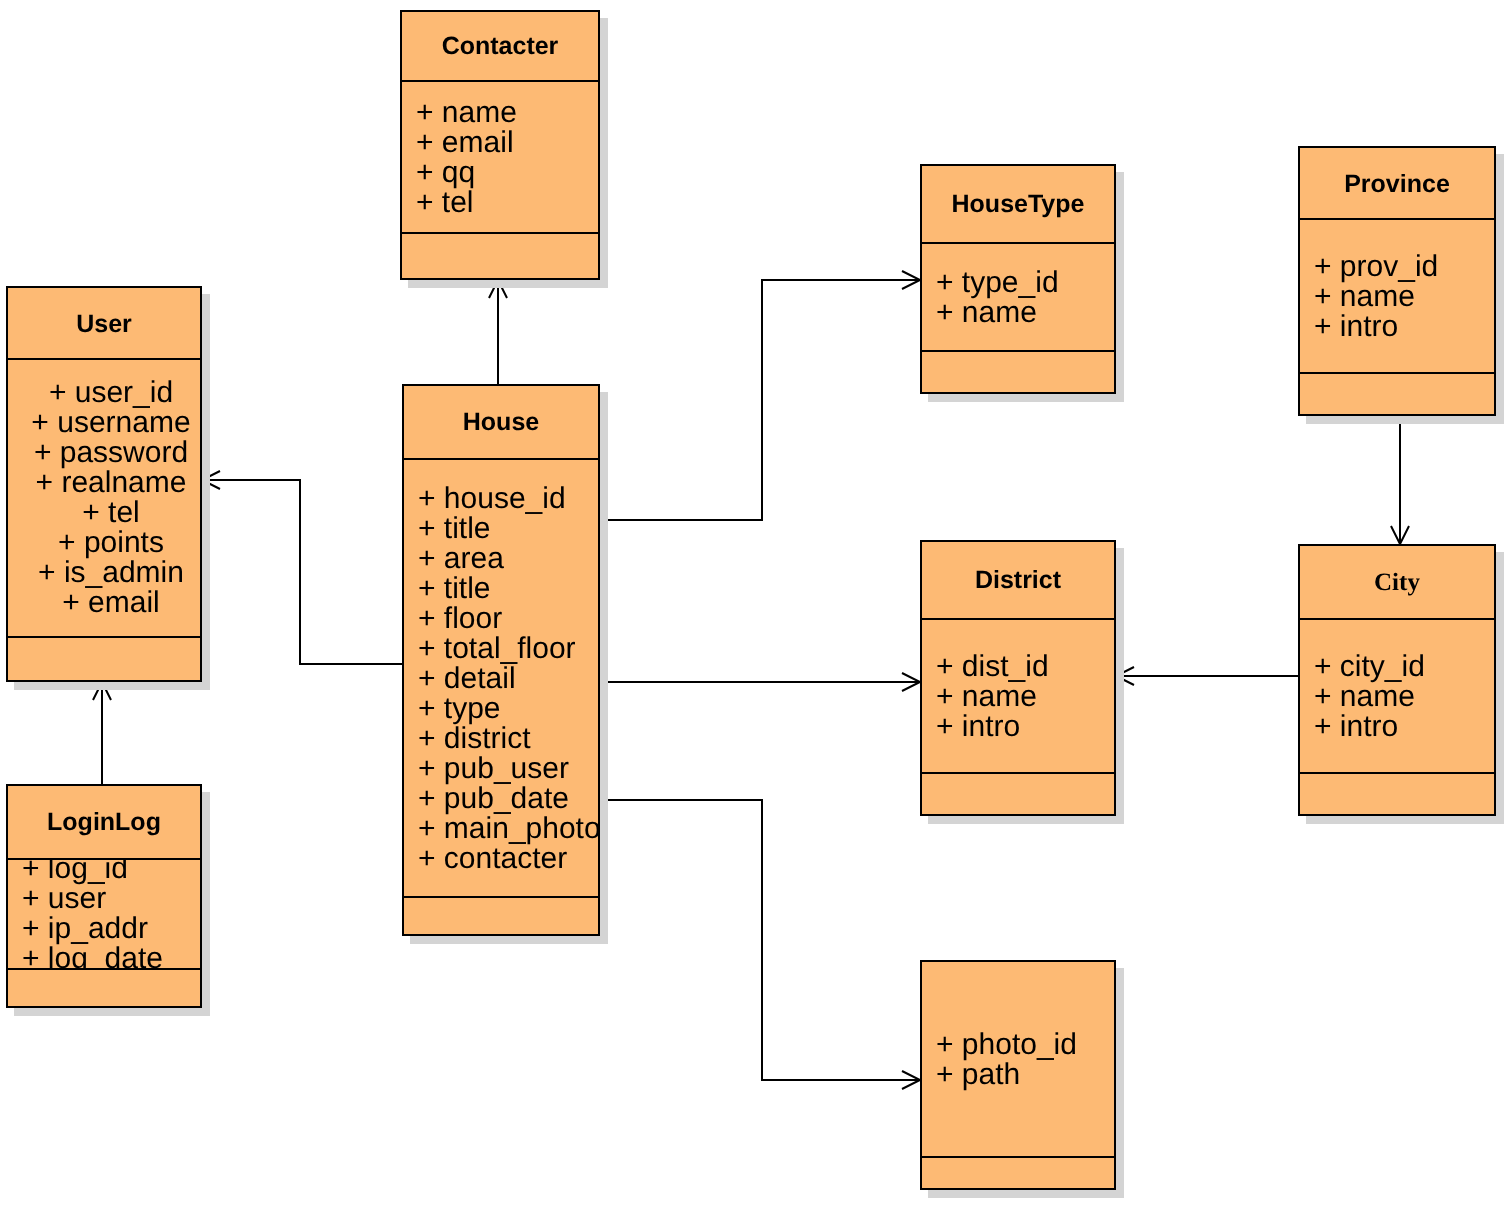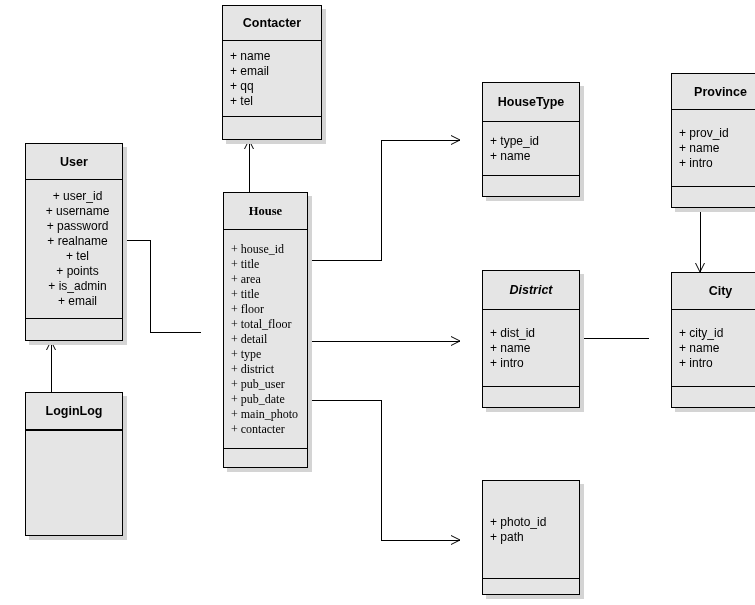--- a/index.html
+++ b/index.html
@@ -24,44 +24,43 @@
     pointer-events: none;
   }
   .entity {
     position: absolute;
     box-sizing: border-box;
   }
   .entity-body {
     box-sizing: border-box;
     width: 100%;
     height: 100%;
-    background: #e5e5e5;
+    background: #fdba74;
     border: 1px solid #000000;
     box-shadow: 4px 4px 0 #d4d4d4;
     display: flex;
     flex-direction: column;
-    margin-left: 22px;
   }
   .entity-title {
     border-bottom: 1px solid #000000;
     display: flex;
     align-items: center;
     justify-content: center;
     font-weight: bold;
     font-size: 12.5px;
     color: #000000;
     flex: 0 0 auto;
   }
   .entity-attrs {
     flex: 1 1 auto;
     display: flex;
     flex-direction: column;
     justify-content: center;
     padding-left: 7px;
-    font-size: 12px;
+    font-size: 15px;
     color: #000000;
     overflow: hidden;
   }
   .attr-row {
     height: 15px;
     line-height: 15px;
     white-space: nowrap;
   }
   .entity-footer {
     border-top: 1px solid #000000;
@@ -128,44 +127,50 @@
             <div class="attr-row">+ password</div>
             <div class="attr-row">+ realname</div>
             <div class="attr-row">+ tel</div>
             <div class="attr-row">+ points</div>
             <div class="attr-row">+ is_admin</div>
             <div class="attr-row">+ email</div>
           </div>
       <div class="entity-footer" style="height: 21px;"></div>
     </div>
   </div>
-      <div class="entity" style="left: 201px; top: 192px; width: 85px; height: 276px; font-family: Liberation Serif, serif;">
+      <div class="entity" style="left: 201px; top: 192px; width: 99px; height: 276px;">
     <div class="entity-body">
       <div class="entity-title" style="height: 36px;">House</div>
       <div class="entity-attrs">
             <div class="attr-row">+ house_id</div>
             <div class="attr-row">+ title</div>
             <div class="attr-row">+ area</div>
             <div class="attr-row">+ title</div>
             <div class="attr-row">+ floor</div>
             <div class="attr-row">+ total_floor</div>
             <div class="attr-row">+ detail</div>
             <div class="attr-row">+ type</div>
             <div class="attr-row">+ district</div>
             <div class="attr-row">+ pub_user</div>
             <div class="attr-row">+ pub_date</div>
             <div class="attr-row">+ main_photo</div>
             <div class="attr-row">+ contacter</div>
           </div>
       <div class="entity-footer" style="height: 18px;"></div>
     </div>
   </div>
-      <div class="entity" style="left: 3px; top: 392px; width: 98px; height: 144px;">
+      <div class="entity" style="left: 3px; top: 392px; width: 98px; height: 112px;">
     <div class="entity-body">
       <div class="entity-title" style="height: 36px;">LoginLog</div>
+      <div class="entity-attrs">
+            <div class="attr-row">+ log_id</div>
+            <div class="attr-row">+ user</div>
+            <div class="attr-row">+ ip_addr</div>
+            <div class="attr-row">+ log_date</div>
+          </div>
       <div class="entity-footer" style="height: 18px;"></div>
     </div>
   </div>
       <div class="entity" style="left: 460px; top: 82px; width: 98px; height: 115px;">
     <div class="entity-body">
       <div class="entity-title" style="height: 38px;">HouseType</div>
       <div class="entity-attrs">
             <div class="attr-row">+ type_id</div>
             <div class="attr-row">+ name</div>
           </div>
@@ -178,32 +183,32 @@
       <div class="entity-attrs">
             <div class="attr-row">+ prov_id</div>
             <div class="attr-row">+ name</div>
             <div class="attr-row">+ intro</div>
           </div>
       <div class="entity-footer" style="height: 20px;"></div>
     </div>
   </div>
       <div class="entity" style="left: 460px; top: 270px; width: 98px; height: 138px;">
     <div class="entity-body">
-      <div class="entity-title" style="height: 38px; font-style: italic;">District</div>
+      <div class="entity-title" style="height: 38px;">District</div>
       <div class="entity-attrs">
             <div class="attr-row">+ dist_id</div>
             <div class="attr-row">+ name</div>
             <div class="attr-row">+ intro</div>
           </div>
       <div class="entity-footer" style="height: 20px;"></div>
     </div>
   </div>
       <div class="entity" style="left: 649px; top: 272px; width: 99px; height: 136px;">
     <div class="entity-body">
-      <div class="entity-title" style="height: 36px;">City</div>
+      <div class="entity-title" style="height: 36px; font-family: Liberation Serif, serif;">City</div>
       <div class="entity-attrs">
             <div class="attr-row">+ city_id</div>
             <div class="attr-row">+ name</div>
             <div class="attr-row">+ intro</div>
           </div>
       <div class="entity-footer" style="height: 20px;"></div>
     </div>
   </div>
       <div class="entity" style="left: 460px; top: 480px; width: 98px; height: 115px;">
     <div class="entity-body">

